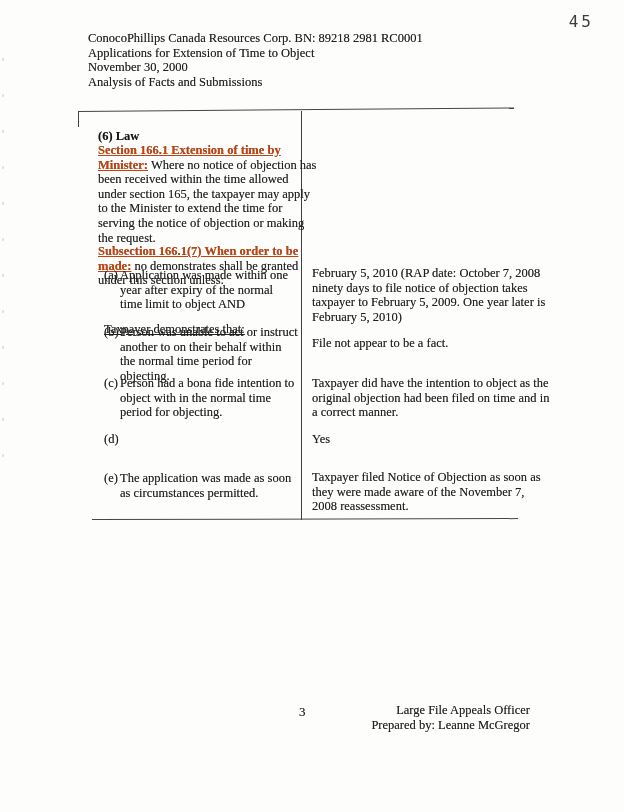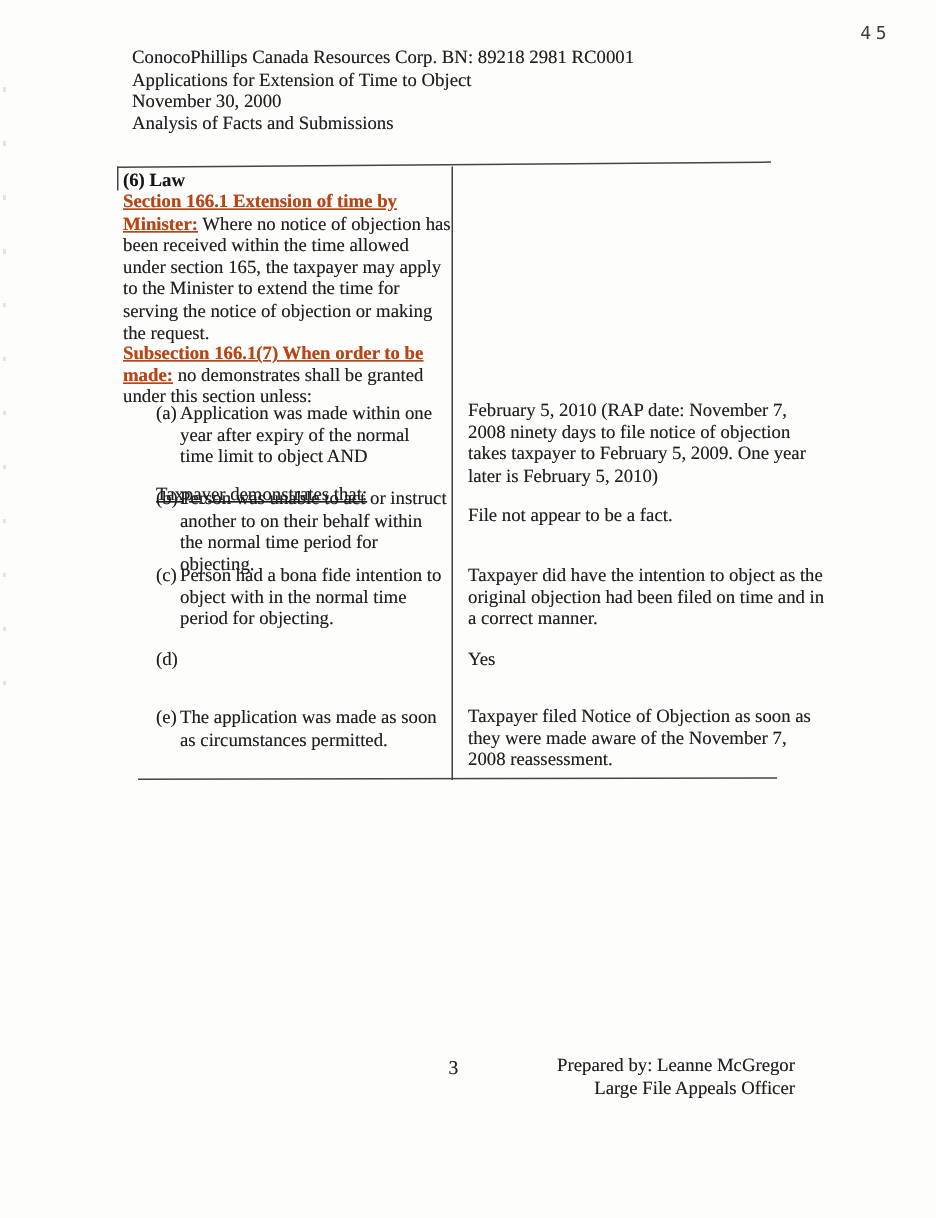--- a/index.html
+++ b/index.html
@@ -11,34 +11,34 @@
     font-family: "Liberation Serif", "DejaVu Serif", serif;
     color: #1f1f1f;
     font-size: 12.5px;
     line-height: 14.6px;
     overflow: hidden;
     text-shadow: 0 0 0.4px rgba(40,40,40,0.55);
   }
   .corner-num {
     position: absolute; top: 15px; right: 30px;
     font-family: "DejaVu Sans Mono", "Liberation Mono", monospace;
-    font-size: 12px; letter-spacing: 3px; color: #3d3d3d;
+    font-size: 16px; letter-spacing: 3px; color: #3d3d3d;
     text-shadow: none;
   }
   .doc-header { position: absolute; left: 88px; top: 31px; width: 420px; }
   .doc-header div { white-space: nowrap; }
 
   
   .line { position: absolute; background: #454545; }
   .top-line   { left: 78px;  top: 111px; width: 436px; height: 1.4px; transform: rotate(-0.45deg); transform-origin: left center; }
   .left-stub  { left: 78px;  top: 111px; width: 1.3px; height: 16px; }
   .v-divider  { left: 301px; top: 111px; width: 1.2px; height: 409px; background:#3f3f3f; }
   .bottom-line{ left: 92px;  top: 519px; width: 426px; height: 1.4px; transform: rotate(-0.12deg); transform-origin: left center; }
 
-  .blk { position: absolute; margin: 0; }
+  .blk { position: absolute; margin: 16px; }
   .bold { font-weight: bold; color: #161616; }
   .hu { font-weight: bold; text-decoration: underline; color: #c2410c; }
 
   .law-label { left: 82px; top: 113px; }
   .law-para  { left: 82px; top: 127px; width: 220px; }
   .sub-para  { left: 82px; top: 228px; width: 220px; }
 
   .item { position: absolute; left: 104px; width: 202px; }
   .item .marker { position: absolute; left: 0; top: 0; }
   .item .itext { display: block; margin-left: 16px; width: 178px; }
@@ -103,28 +103,28 @@
 
     <div class="item" style="top:432px">
       <span class="marker">(d)</span>
     </div>
 
     <div class="item" style="top:471px">
       <span class="marker">(e)</span>
       <span class="itext">The application was made as soon as circumstances permitted.</span>
     </div>
 
-    <div class="answer" style="top:266px">February 5, 2010 (RAP date: November 7, 2008 ninety days to file notice of objection takes taxpayer to February 5, 2009.  One year later is February 5, 2010)</div>
+    <div class="answer" style="top:266px">February 5, 2010 (RAP date: October 7, 2008 ninety days to file notice of objection takes taxpayer to February 5, 2009.  One year later is February 5, 2010)</div>
     <div class="answer" style="top:336px">File not appear to be a fact.</div>
     <div class="answer" style="top:376px">Taxpayer did have the intention to object as the original objection had been filed on time and in a correct manner.</div>
     <div class="answer" style="top:432px">Yes</div>
     <div class="answer" style="top:470px">Taxpayer filed Notice of Objection as soon as they were made aware of the November 7, 2008 reassessment.</div>
   </div>
 
   <footer>
     <div class="footer-num">3</div>
     <div class="footer-prepared">
+      <div>Large File Appeals Officer</div>
       <div>Prepared by: Leanne McGregor</div>
-      <div>Large File Appeals Officer</div>
     </div>
   </footer>
 
 </div>
 
 </body></html>

